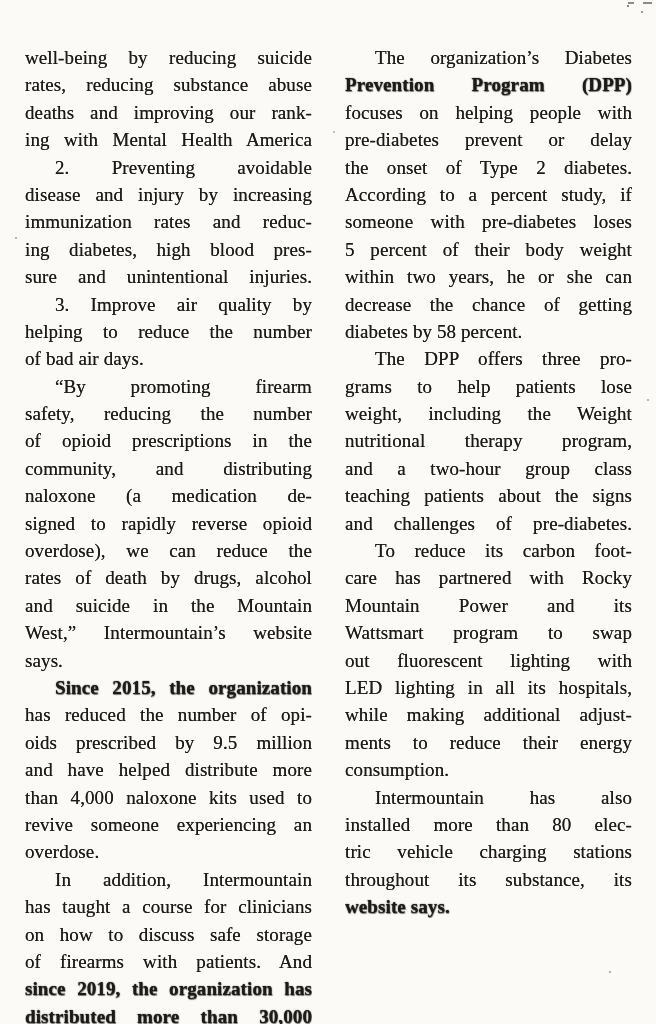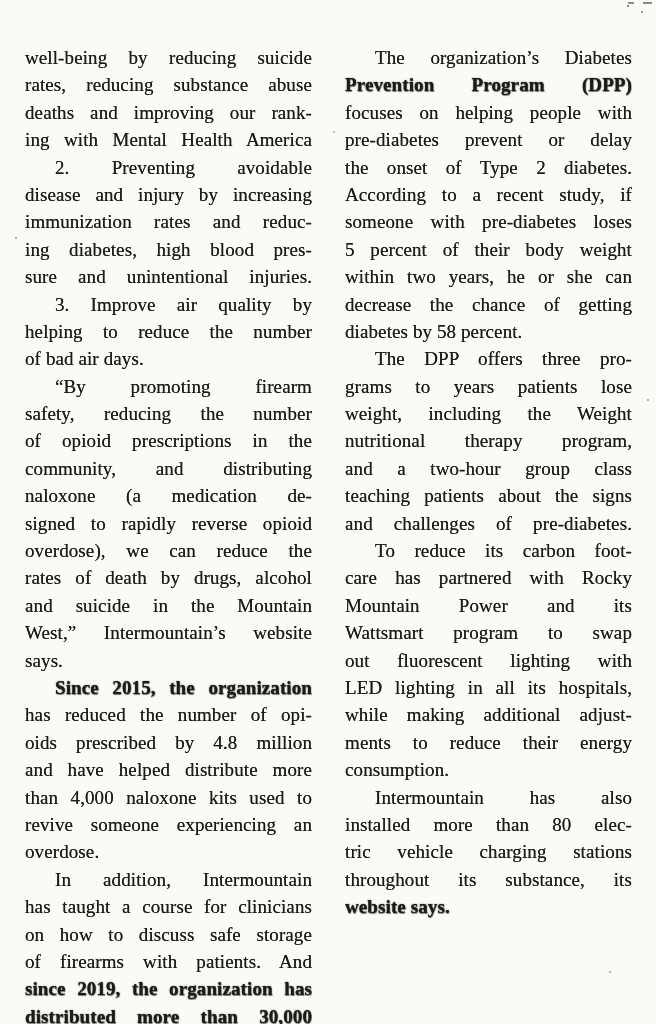--- a/index.html
+++ b/index.html
@@ -94,21 +94,21 @@
         <div class="line">signed to rapidly reverse opioid</div>
         <div class="line">overdose), we can reduce the</div>
         <div class="line">rates of death by drugs, alcohol</div>
         <div class="line">and suicide in the Mountain</div>
         <div class="line">West,” Intermountain’s website</div>
         <div class="line last">says.</div>
       </div>
       <div class="paragraph">
         <div class="line indent smudge">Since 2015, the organization</div>
         <div class="line">has reduced the number of opi-</div>
-        <div class="line">oids prescribed by 4.8 million</div>
+        <div class="line">oids prescribed by 9.5 million</div>
         <div class="line">and have helped distribute more</div>
         <div class="line">than 4,000 naloxone kits used to</div>
         <div class="line">revive someone experiencing an</div>
         <div class="line last">overdose.</div>
       </div>
       <div class="paragraph">
         <div class="line indent">In addition, Intermountain</div>
         <div class="line">has taught a course for clinicians</div>
         <div class="line">on how to discuss safe storage</div>
         <div class="line">of firearms with patients. And</div>
@@ -117,30 +117,30 @@
         <div class="line last smudge">free gun locks.</div>
       </div>
     </div>
   <div class="column" id="col-1">
       <div class="paragraph">
         <div class="line indent">The organization’s Diabetes</div>
         <div class="line smudge">Prevention Program (DPP)</div>
         <div class="line">focuses on helping people with</div>
         <div class="line">pre-diabetes prevent or delay</div>
         <div class="line">the onset of Type 2 diabetes.</div>
-        <div class="line">According to a recent study, if</div>
+        <div class="line">According to a percent study, if</div>
         <div class="line">someone with pre-diabetes loses</div>
         <div class="line">5 percent of their body weight</div>
         <div class="line">within two years, he or she can</div>
         <div class="line">decrease the chance of getting</div>
         <div class="line last">diabetes by 58 percent.</div>
       </div>
       <div class="paragraph">
         <div class="line indent">The DPP offers three pro-</div>
-        <div class="line">grams to years patients lose</div>
+        <div class="line">grams to help patients lose</div>
         <div class="line">weight, including the Weight</div>
         <div class="line">nutritional therapy program,</div>
         <div class="line">and a two-hour group class</div>
         <div class="line">teaching patients about the signs</div>
         <div class="line">and challenges of pre-diabetes.</div>
       </div>
       <div class="paragraph">
         <div class="line indent">To reduce its carbon foot-</div>
         <div class="line">care has partnered with Rocky</div>
         <div class="line">Mountain Power and its</div>

